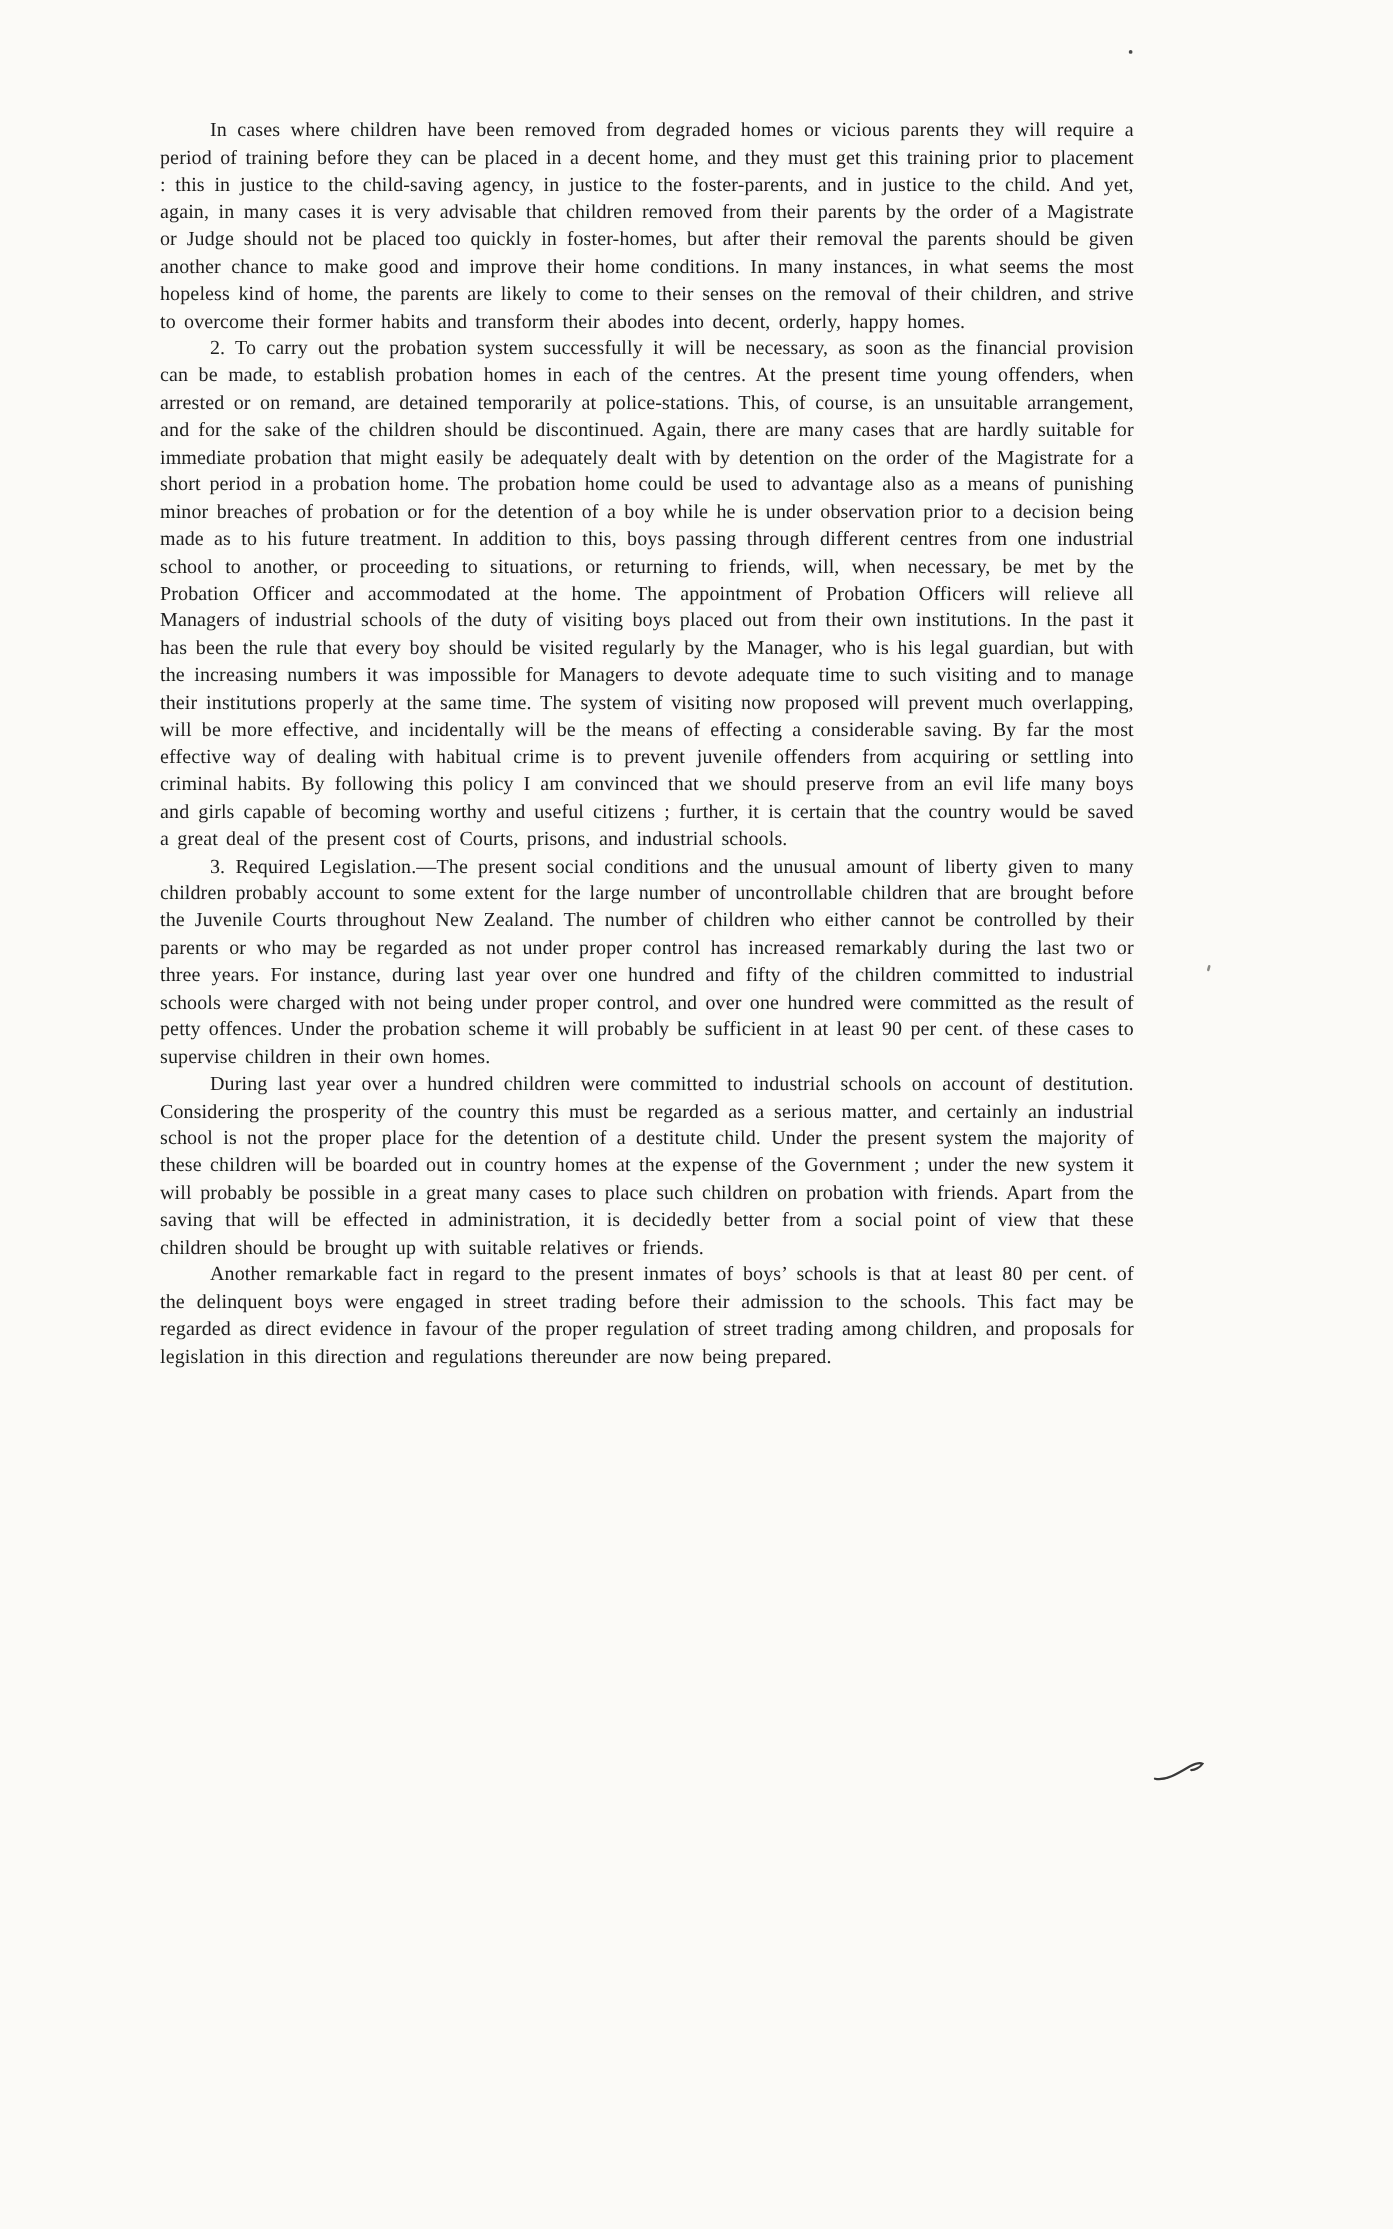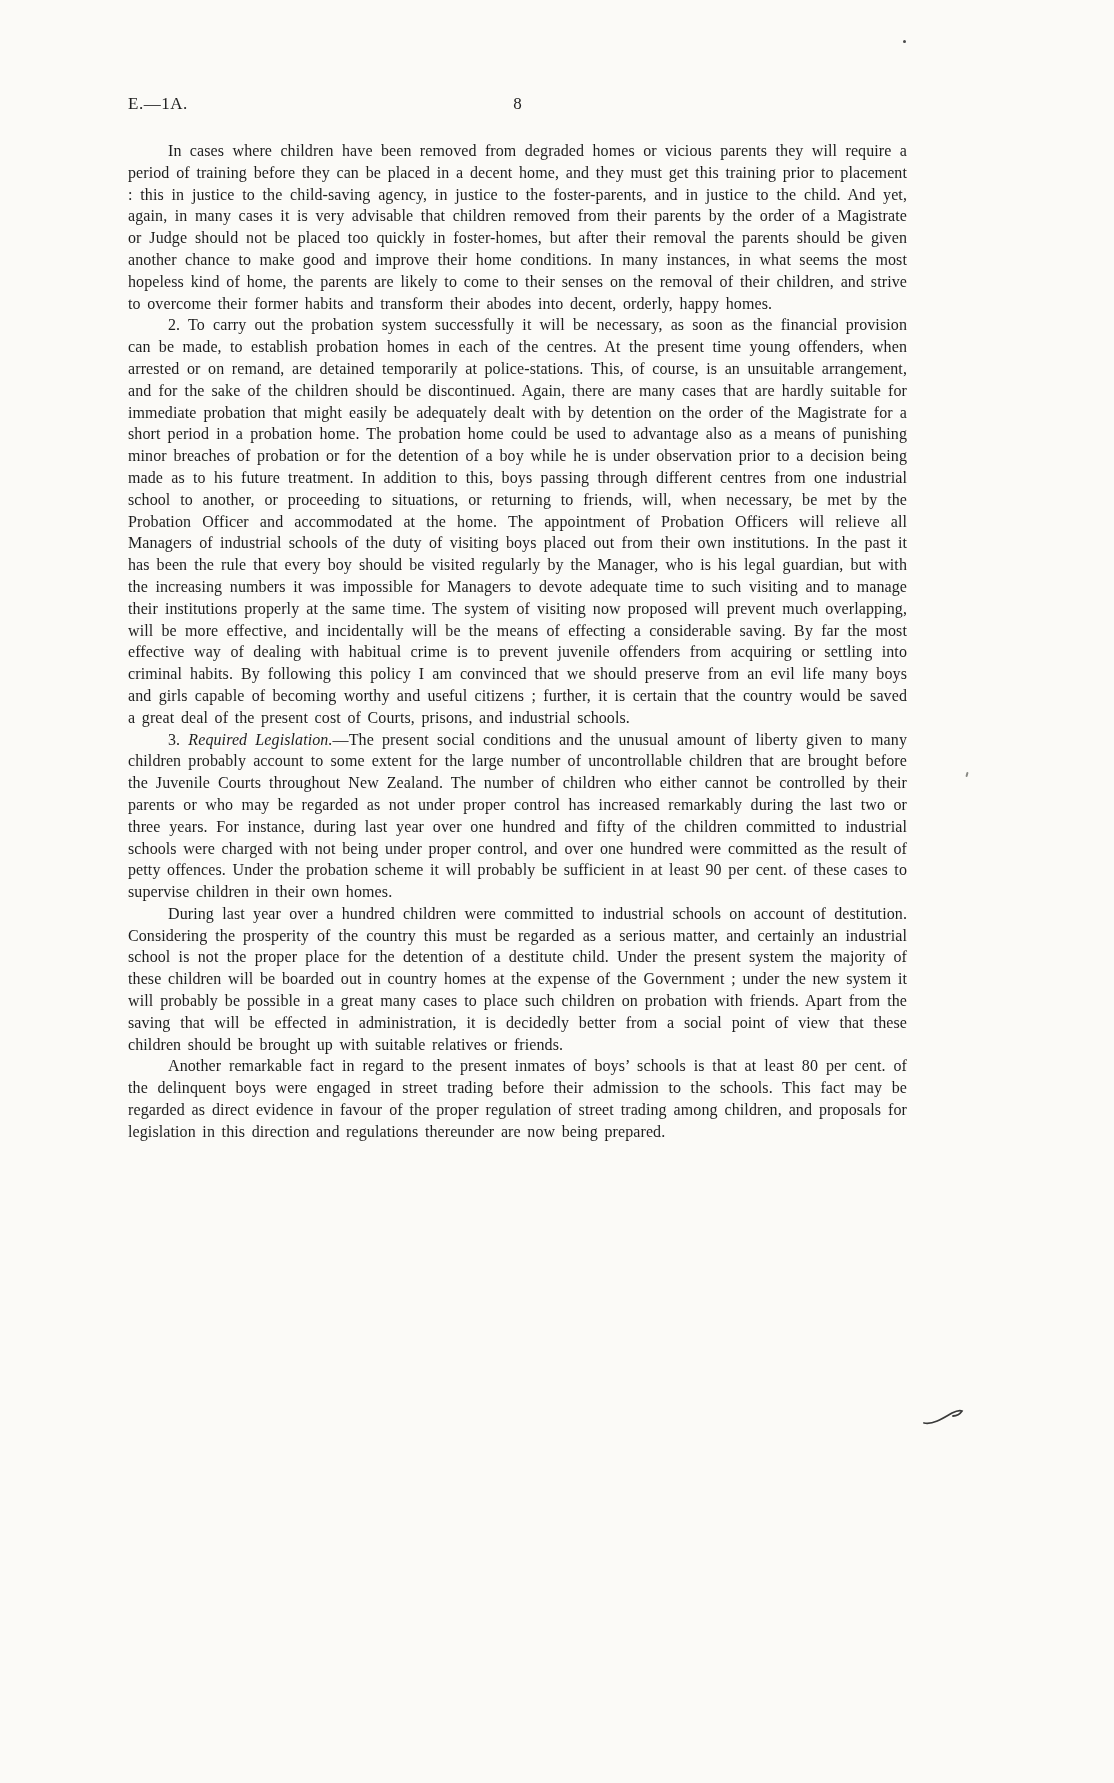--- a/index.html
+++ b/index.html
@@ -43,21 +43,20 @@
   .body-text .para {
     margin: 0;
     text-align: justify;
     text-indent: 40px;
     font-size: 16px;
     line-height: 21.8px;
     word-spacing: 2.5px;
     letter-spacing: 0.1px;
   }
   .italic {
-    font-style: italic;
   }
   
   .artifact-dot {
     position: absolute;
     left: 903px;
     top: 40px;
     width: 3px;
     height: 3px;
     border-radius: 50%;
     background: #4a4a4a;
@@ -77,24 +76,20 @@
     left: 922px;
     top: 1405px;
     width: 42px;
     height: 26px;
   }
 </style>
 </head>
 <body>
 
 <div class="page">
-  <div class="header">
-    <span class="doc-ref">E.—1A.</span>
-    <span class="page-num">8</span>
-  </div>
   <div class="body-text">
       <p class="para"><span>In cases where children have been removed from degraded homes or vicious parents they will require a period of training before they can be placed in a decent home, and they must get this training prior to placement :  this in justice to the child-saving agency, in justice to the foster-parents, and in justice to the child. And yet, again, in many cases it is very advisable that children removed from their parents by the order of a Magistrate or Judge should not be placed too quickly in foster-homes, but after their removal the parents should be given another chance to make good and improve their home conditions.  In many instances, in what seems the most hopeless kind of home, the parents are likely to come to their senses on the removal of their children, and strive to overcome their former habits and transform their abodes into decent, orderly, happy homes.</span></p>
       <p class="para"><span>2. To carry out the probation system successfully it will be necessary, as soon as the financial provision can be made, to establish probation homes in each of the centres.  At the present time young offenders, when arrested or on remand, are detained temporarily at police-stations.  This, of course, is an unsuitable arrangement, and for the sake of the children should be discontinued.  Again, there are many cases that are hardly suitable for immediate probation that might easily be adequately dealt with by detention on the order of the Magistrate for a short period in a probation home.  The probation home could be used to advantage also as a means of punishing minor breaches of probation or for the detention of a boy while he is under observation prior to a decision being made as to his future treatment.  In addition to this, boys passing through different centres from one industrial school to another, or proceeding to situations, or returning to friends, will, when necessary, be met by the Probation Officer and accommodated at the home.  The appointment of Probation Officers will relieve all Managers of industrial schools of the duty of visiting boys placed out from their own institutions.  In the past it has been the rule that every boy should be visited regularly by the Manager, who is his legal guardian, but with the increasing numbers it was impossible for Managers to devote adequate time to such visiting and to manage their institutions properly at the same time.  The system of visiting now proposed will prevent much overlapping, will be more effective, and incidentally will be the means of effecting a considerable saving.  By far the most effective way of dealing with habitual crime is to prevent juvenile offenders from acquiring or settling into criminal habits. By following this policy I am convinced that we should preserve from an evil life many boys and girls capable of becoming worthy and useful citizens ;  further, it is certain that the country would be saved a great deal of the present cost of Courts, prisons, and industrial schools.</span></p>
       <p class="para"><span>3. </span><span class="italic">Required Legislation.</span><span>—The present social conditions and the unusual amount of liberty given to many children probably account to some extent for the large number of uncontrollable children that are brought before the Juvenile Courts throughout New Zealand.  The number of children who either cannot be controlled by their parents or who may be regarded as not under proper control has increased remarkably during the last two or three years.  For instance, during last year over one hundred and fifty of the children committed to industrial schools were charged with not being under proper control, and over one hundred were committed as the result of petty offences.  Under the probation scheme it will probably be sufficient in at least 90 per cent. of these cases to supervise children in their own homes.</span></p>
       <p class="para"><span>During last year over a hundred children were committed to industrial schools on account of destitution.  Considering the prosperity of the country this must be regarded as a serious matter, and certainly an industrial school is not the proper place for the detention of a destitute child.  Under the present system the majority of these children will be boarded out in country homes at the expense of the Government ;  under the new system it will probably be possible in a great many cases to place such children on probation with friends.  Apart from the saving that will be effected in administration, it is decidedly better from a social point of view that these children should be brought up with suitable relatives or friends.</span></p>
       <p class="para"><span>Another remarkable fact in regard to the present inmates of boys’ schools is that at least 80 per cent. of the delinquent boys were engaged in street trading before their admission to the schools.  This fact may be regarded as direct evidence in favour of the proper regulation of street trading among children, and proposals for legislation in this direction and regulations thereunder are now being prepared.</span></p>
     </div>
 </div>
 
 <div class="artifact-dot"></div>

